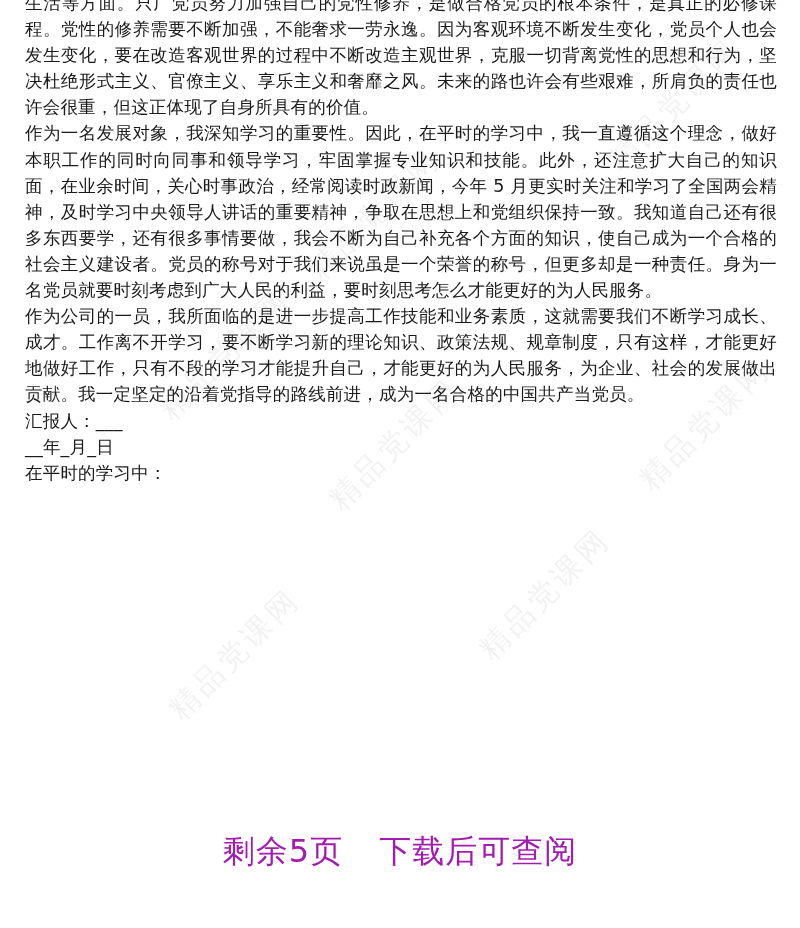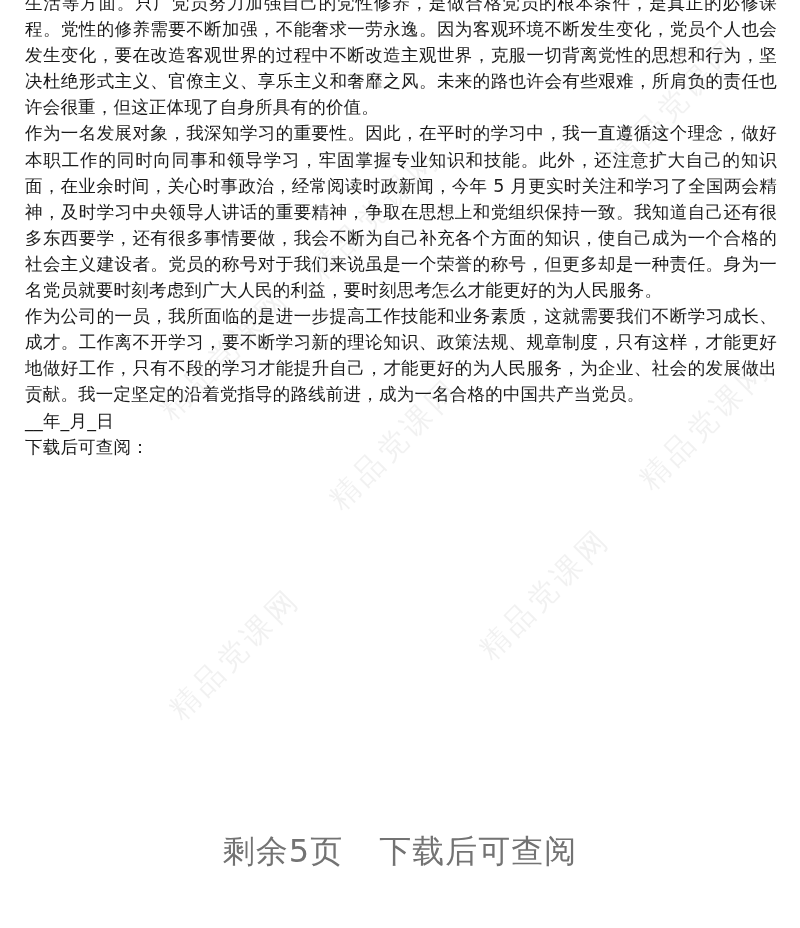--- a/index.html
+++ b/index.html
@@ -52,38 +52,39 @@
       background: #ffffff;
     }
     .more-banner {
       position: absolute;
       left: 0;
       top: 826px;
       width: 800px;
       text-align: center;
       font-size: 32px;
       line-height: 50px;
-      color: #737373;
+      color: #a21caf;
       font-family: "DejaVu Sans", "Liberation Sans", sans-serif;
       letter-spacing: 1px;
     }
     .more-banner .gap {
       display: inline-block;
       width: 36px;
     }
   </style>
 </head>
 <body>
 
 <div class="page">
   <p>生活等方面。只广党员努力加强自己的党性修养，是做合格党员的根本条件，是真正的必修课程。党性的修养需要不断加强，不能奢求一劳永逸。因为客观环境不断发生变化，党员个人也会发生变化，要在改造客观世界的过程中不断改造主观世界，克服一切背离党性的思想和行为，坚决杜绝形式主义、官僚主义、享乐主义和奢靡之风。未来的路也许会有些艰难，所肩负的责任也许会很重，但这正体现了自身所具有的价值。</p>
   <p>作为一名发展对象，我深知学习的重要性。因此，在平时的学习中，我一直遵循这个理念，做好本职工作的同时向同事和领导学习，牢固掌握专业知识和技能。此外，还注意扩大自己的知识面，在业余时间，关心时事政治，经常阅读时政新闻，今年 5 月更实时关注和学习了全国两会精神，及时学习中央领导人讲话的重要精神，争取在思想上和党组织保持一致。我知道自己还有很多东西要学，还有很多事情要做，我会不断为自己补充各个方面的知识，使自己成为一个合格的社会主义建设者。党员的称号对于我们来说虽是一个荣誉的称号，但更多却是一种责任。身为一名党员就要时刻考虑到广大人民的利益，要时刻思考怎么才能更好的为人民服务。</p>
   <p>作为公司的一员，我所面临的是进一步提高工作技能和业务素质，这就需要我们不断学习成长、成才。工作离不开学习，要不断学习新的理论知识、政策法规、规章制度，只有这样，才能更好地做好工作，只有不段的学习才能提升自己，才能更好的为人民服务，为企业、社会的发展做出贡献。我一定坚定的沿着党指导的路线前进，成为一名合格的中国共产当党员。</p>
+  <p>汇报人：___</p>
   <p>__年_月_日</p>
-  <p>下载后可查阅：</p>
+  <p>在平时的学习中：</p>
 </div>
 
 <div class="watermark" style="left:150px; top:400px;">精品党课网</div>
 <div class="watermark" style="left:300px; top:260px;">精品党课网</div>
 <div class="watermark" style="left:320px; top:490px;">精品党课网</div>
 <div class="watermark" style="left:470px; top:640px;">精品党课网</div>
 <div class="watermark" style="left:160px; top:700px;">精品党课网</div>
 <div class="watermark" style="left:630px; top:470px;">精品党课网</div>
 <div class="watermark" style="left:600px; top:150px;">精品党课网</div>
 

